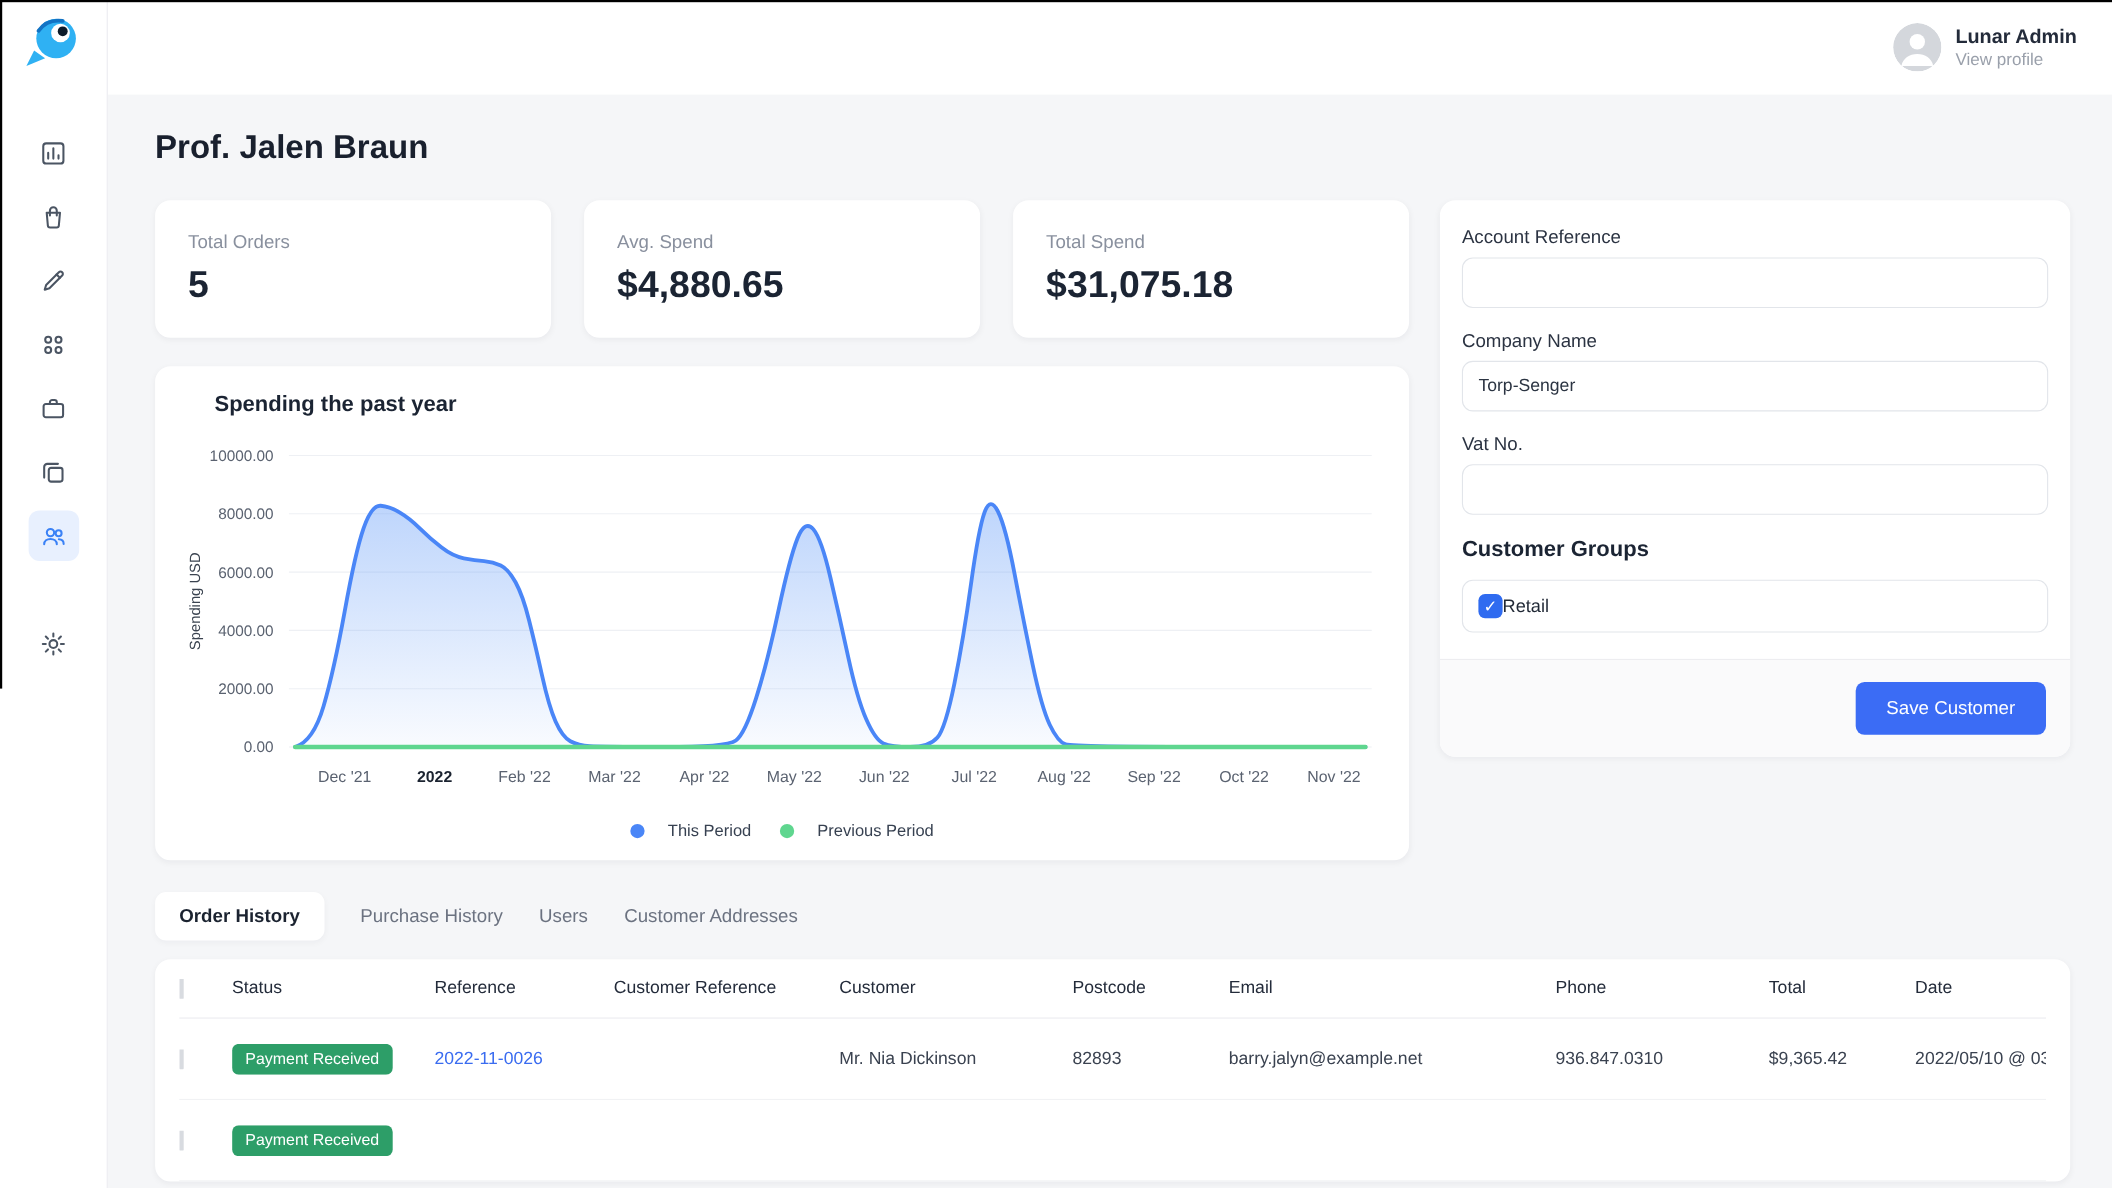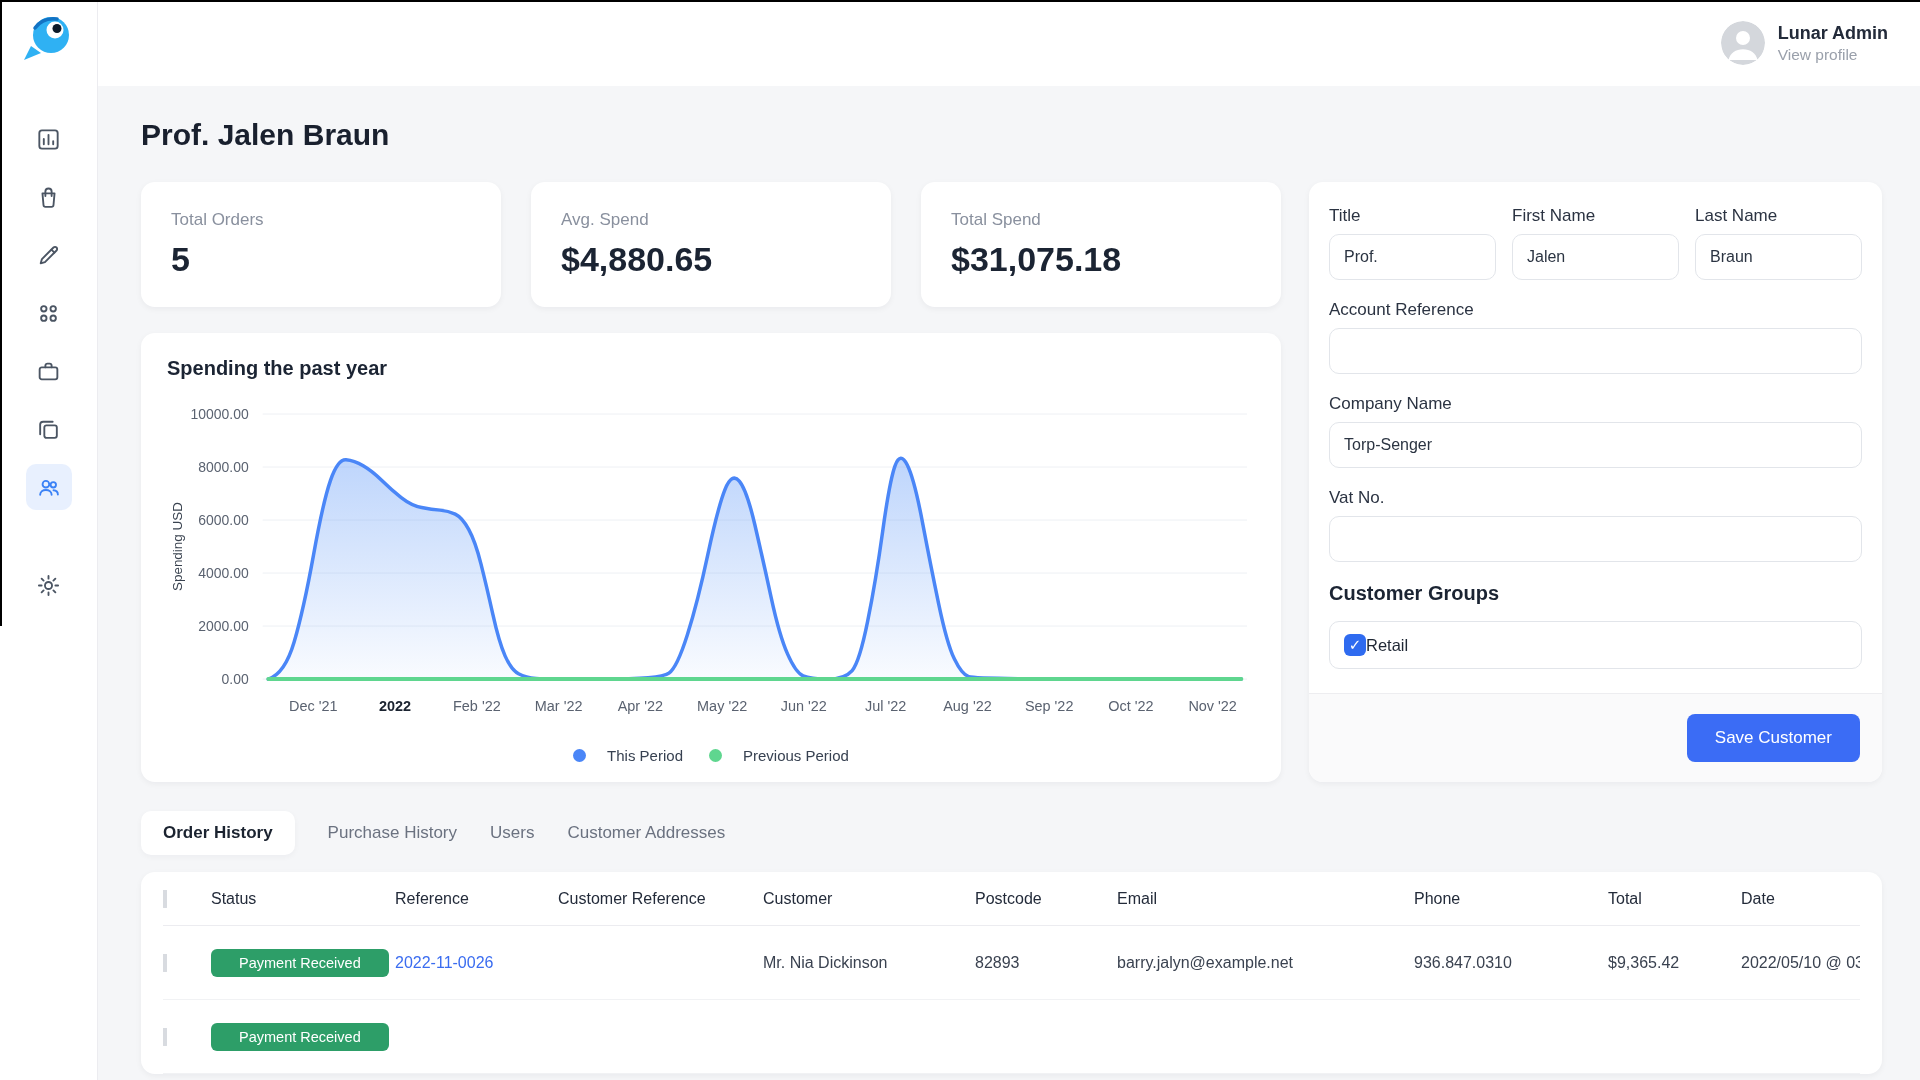--- a/index.html
+++ b/index.html
@@ -47,21 +47,21 @@
   .card { background:#fff; border-radius:14px; box-shadow:0 2px 6px rgba(20,24,40,.05); }
 
   
   .stats-row { display:grid; grid-template-columns:repeat(3,1fr); gap:30px; margin-bottom:26px; }
   .stat-card { padding:28px 30px; }
   .stat-label { font-size:17px; color:#89909e; margin-bottom:10px; }
   .stat-value { font-size:34px; font-weight:700; color:#1b2433; }
 
   
   .chart-card { padding:24px 26px 18px 26px; }
-  .chart-title { font-size:20px; font-weight:700; color:#1b2433; margin-bottom:14px; }
+  .chart-title { font-size:20px; font-weight:700; color:#1b2433; margin-bottom:14px;margin-left:28px; }
   #spend-chart { width:1088px; height:351px; display:block; }
   .legend { display:flex; justify-content:center; gap:26px; margin-top:2px; }
   .legend-item { display:flex; align-items:center; gap:21px; font-size:15px; color:#374151; cursor:pointer; }
   .legend-dot { width:13px; height:13px; border-radius:50%; display:inline-block; }
 
   
   .form-card { overflow:hidden; }
   .form-body { padding:24px 20px; }
   .fld-row3 { display:grid; grid-template-columns:repeat(3,1fr); gap:16px; }
   .fld { margin-bottom:20px; }
@@ -109,21 +109,21 @@
   }
   .thead { height:54px; border-bottom:1px solid #ececf0; }
   .th { font-size:16px; font-weight:500; color:#232b3a; white-space:nowrap; overflow:hidden; }
   .trow { height:74px; border-bottom:1px solid #f1f2f4; }
   .cell { font-size:16px; color:#3a4250; white-space:nowrap; overflow:hidden; }
   .checkbox-empty {
     width:20px; height:20px; border:2px solid #d8dbe0; border-radius:5px; background:#fff; cursor:pointer;
   }
   .badge {
     display:inline-block; background:#2d9e68; color:#fff; font-size:14.5px; font-weight:500;
-    padding:6px 28px; border-radius:6px;
+    padding:6px 12px; border-radius:6px;
   }
   .ref-link { color:#3a6cf0; cursor:pointer; }
 </style>
 </head>
 <body>
 
 <div class="page">
 
   <aside class="sidebar">
     <div class="logo">
@@ -274,34 +274,20 @@
             <span class="legend-item">
               <span class="legend-dot" style="background: rgb(95, 214, 143);"></span>
               <span>Previous Period</span>
             </span>
           </div>
         </div>
       </div>
 
       <div class="card form-card">
         <div class="form-body">
-          <div class="fld-row3">
-            <div class="fld">
-              <label>Title</label>
-              <input type="text" value="Prof." style="">
-            </div>
-            <div class="fld">
-              <label>First Name</label>
-              <input type="text" value="Jalen" style="">
-            </div>
-            <div class="fld">
-              <label>Last Name</label>
-              <input type="text" value="Braun" style="">
-            </div>
-          </div>
           <div class="fld">
             <label>Account Reference</label>
             <input type="text" value="" style="">
           </div>
           <div class="fld">
             <label>Company Name</label>
             <input type="text" value="Torp-Senger" style="">
           </div>
           <div class="fld">
             <label>Vat No.</label>

